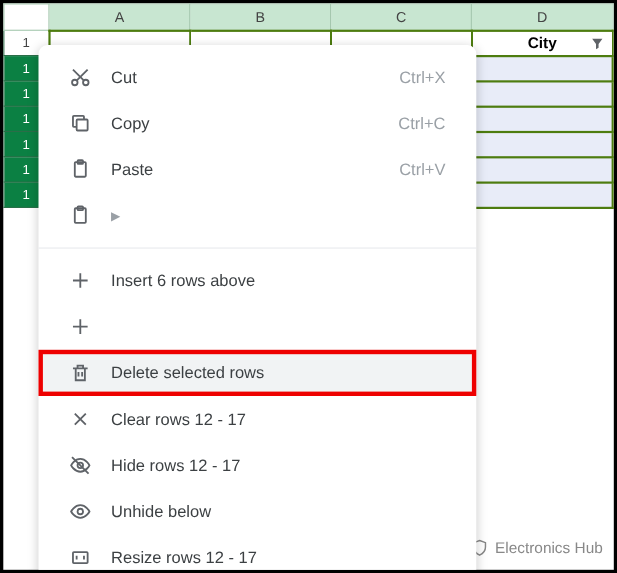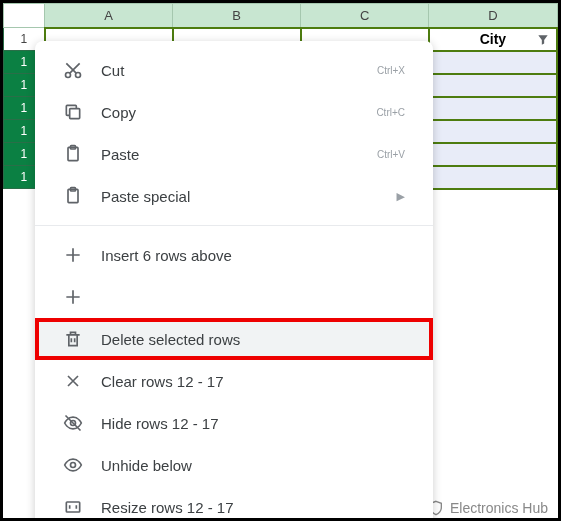--- a/index.html
+++ b/index.html
@@ -96,35 +96,35 @@
       height: 20px;
       margin-right: 18px;
       display: flex;
       align-items: center;
       justify-content: center;
       color: #5f6368;
     }
     .menu-label { flex: 1; }
     .menu-shortcut {
       color: #9aa0a6;
-      font-size: 10px;
+      font-size: 15px;
       font-weight: 500;
     }
     .menu-arrow {
       color: #9aa0a6;
       font-size: 11px;
     }
     .menu-divider {
       height: 1px;
       background: #e8eaed;
       margin: 8px 0;
     }
     .watermark {
       position: absolute;
-      bottom: 2px;
+      bottom: 12px;
       right: 10px;
       display: flex;
       align-items: center;
       gap: 6px;
       color: #888;
       font-size: 14px;
       z-index: 50;
     }
     .watermark svg { width: 16px; height: 16px; }
   </style>
@@ -231,21 +231,20 @@
     <span class="menu-label">Paste</span>
     <span class="menu-shortcut">Ctrl+V</span>
   </div>
   <div class="menu-item">
     <span class="menu-icon">
         <svg viewBox="0 0 24 24" fill="none" stroke="#5f6368" stroke-width="2">
           <rect x="6" y="4" width="12" height="16" rx="1"></rect>
           <rect x="9" y="2" width="6" height="4" rx="1"></rect>
         </svg>
       </span>
-    <span class="menu-label">Paste special</span>
     <span class="menu-arrow">▶</span>
   </div>
   <div class="menu-divider"></div>
   <div class="menu-item">
     <span class="menu-icon">
         <svg viewBox="0 0 24 24" fill="none" stroke="#5f6368" stroke-width="2">
           <path d="M12 4v16M4 12h16"></path>
         </svg>
       </span>
     <span class="menu-label">Insert 6 rows above</span>

